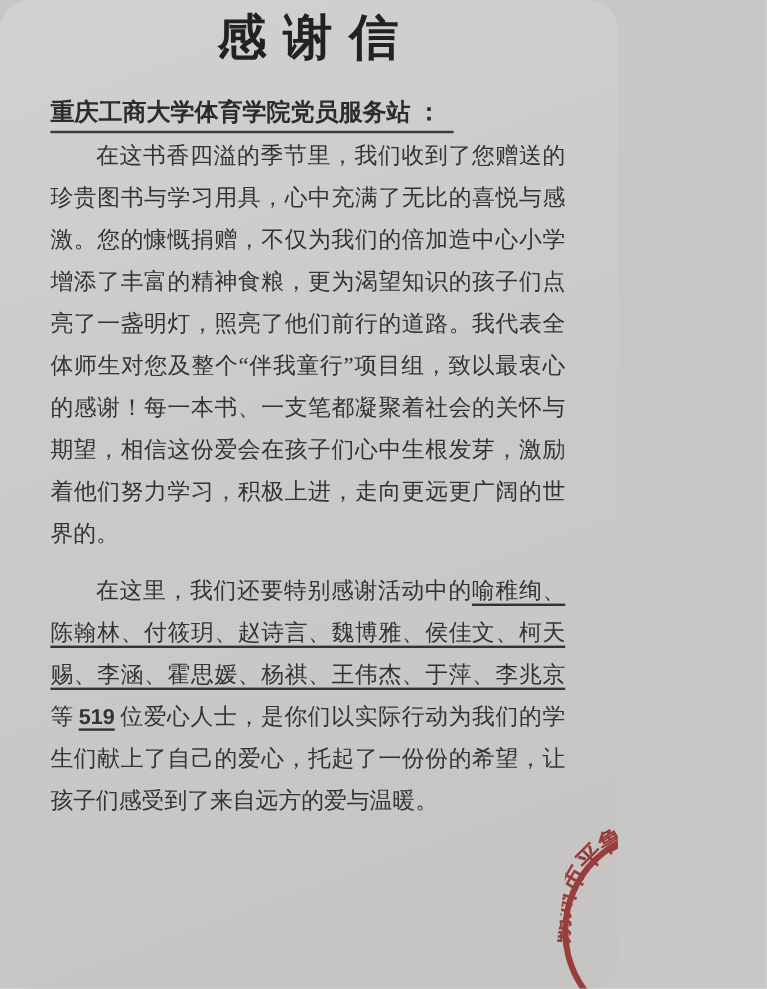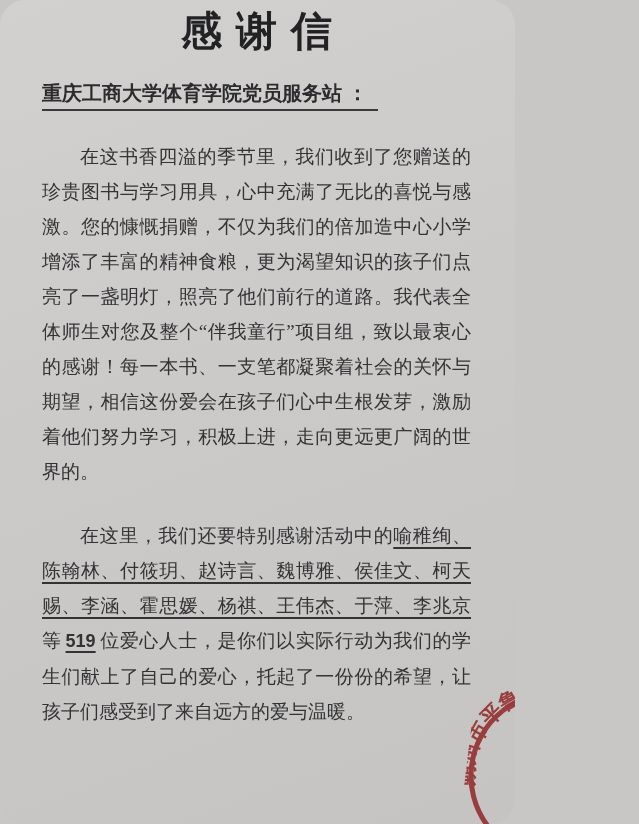--- a/index.html
+++ b/index.html
@@ -35,28 +35,28 @@
     color: #2c2c2f;
   }
   .salutation .u {
     border-bottom: 2px solid #3a3a3d;
     padding-bottom: 2px;
     display: inline-block;
     padding-right: 10px;
     text-align: center;
   }
   .body-par {
-    margin-top: 29px;
+    margin-top: 12px;
     font-size: 19px;
     line-height: 35px;
     text-align: justify;
     text-indent: 2em;
     color: #333336;
   }
-  .body-par.first { margin-top: 28px; font-family: Liberation Serif, serif; }
+  .body-par.first { margin-top: 2px; font-family: Liberation Serif, serif; }
   .names-underline {
     text-decoration: underline;
     text-decoration-thickness: 1.5px;
     text-underline-offset: 5px;
   }
   .count-num {
     font-family: "Liberation Sans", "DejaVu Sans", sans-serif;
     font-weight: bold;
     font-size: 18px;
     margin: 0 4px;

